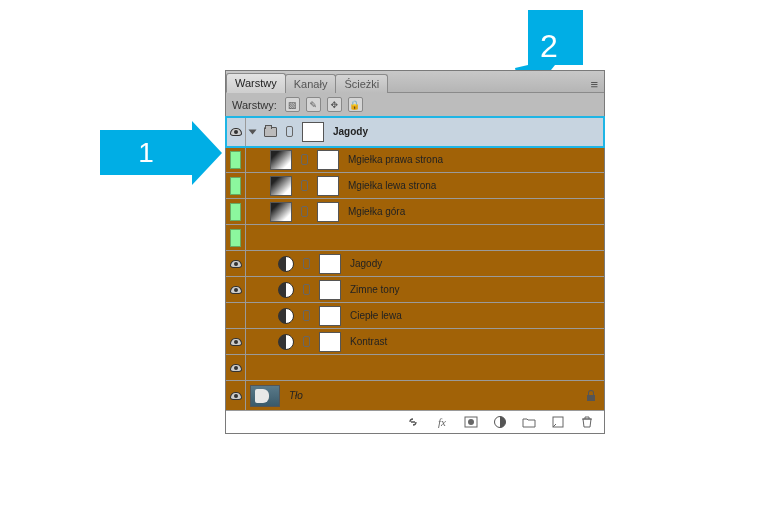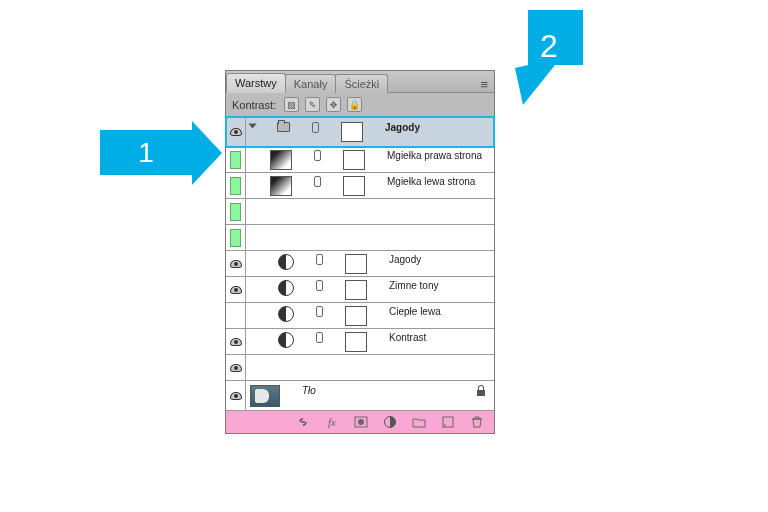--- a/index.html
+++ b/index.html
@@ -9,21 +9,21 @@
     background: #ffffff;
     font-family: "Lucida Grande", Arial, sans-serif;
     font-size: 11px;
     color: #222;
     position: relative;
   }
   .panel {
     position: absolute;
     left: 225px;
     top: 70px;
-    width: 270px;
+    width: 380px;
     background: #bfbfbf;
     border: 1px solid #7a7a7a;
     box-shadow: 0 0 0 1px #ddd inset;
   }
   
   .tabs {
     display: flex;
     align-items: flex-end;
     height: 22px;
     background: linear-gradient(#c8c8c8,#b5b5b5);
@@ -111,33 +111,33 @@
     z-index:5;
   }
   .slider-track{flex:1;height:2px;background:#999;border-radius:1px;position:relative;}
   .slider-thumb{position:absolute;top:-5px;width:6px;height:12px;background:#ddd;border:1px solid #666;border-radius:2px;}
   
   .layers{}
   .layer{
     display:flex;align-items:center;
     height:26px;
     border-bottom:1px solid #9a9a9a;
-    background:#ffffff;
+    background:#a16207;
     position:relative;
   }
   .layer.tall{height:30px;}
   .vis-col{
     width:20px;height:100%;display:flex;align-items:center;justify-content:center;
     border-right:1px solid #9a9a9a;
   }
   .eye{width:12px;height:8px;border:1px solid #333;border-radius:60% 60% 60% 60%/100% 100% 40% 40%;position:relative;background:#ccc;}
   .eye::after{content:"";position:absolute;left:3px;top:1px;width:4px;height:4px;background:#333;border-radius:50%;}
   .greenbox{width:11px;height:18px;background:#8cf79e;border:1px solid #6a6;}
   .content{
-    flex:1;display:flex;gap:22px;padding-left:4px;
+    flex:1;display:flex;align-items:center;gap:9px;padding-left:4px;
   }
   .indent1{padding-left:24px;}
   .indent2{padding-left:32px;}
   .tri{width:0;height:0;border-left:5px solid #555;border-top:4px solid transparent;border-bottom:4px solid transparent;}
   .tri.open{transform:rotate(90deg);}
   .folder-ico{width:13px;height:10px;background:#bbb;border:1px solid #555;border-radius:1px;position:relative;}
   .folder-ico::before{content:"";position:absolute;left:0;top:-3px;width:5px;height:3px;background:#bbb;border:1px solid #555;border-bottom:none;}
   .link-ico{width:7px;height:11px;border:1px solid #666;border-radius:2px;position:relative;}
   .mask{width:22px;height:20px;border:1px solid #555;background:#fff;}
   .grad{width:22px;height:20px;border:1px solid #555;background:linear-gradient(135deg,#222 0%,#222 20%,#fff 80%);}
@@ -153,21 +153,21 @@
     background:#c7d4e0;
     outline:2px solid #1eb5e5;
     outline-offset:-1px;
     z-index:3;
   }
   
   .bottom{
     display:flex;align-items:center;gap:15px;
     justify-content:flex-end;
     padding:4px 10px;
-    background:#f9a8d4;
+    background:#ffffff;
     height:22px;
   }
   .bico{width:14px;height:14px;display:flex;align-items:center;justify-content:center;color:#555;}
   .bico svg{display:block;}
   
   .arrow{
     position:absolute;
     background:#00aee5;
     color:#fff;
     font-size:28px;
@@ -205,21 +205,21 @@
 
   <div class="tabs">
     <div class="tab active">Warstwy</div>
     <div class="tab inactive">Kanały</div>
     <div class="tab inactive">Ścieżki</div>
     <div class="tabs-right">≡</div>
   </div>
 
 
   <div class="row-lock">
-    <span class="lbl">Kontrast:</span>
+    <span class="lbl">Warstwy:</span>
     <div class="lock-ico">▧</div>
     <div class="lock-ico">✎</div>
     <div class="lock-ico">✥</div>
     <div class="lock-ico">🔒</div>
   </div>
 
   <div class="layers">
 
     <div class="layer tall selected">
       <div class="vis-col">
@@ -253,20 +253,26 @@
         <div class="grad"></div>
         <div class="link-ico"></div>
         <div class="mask"></div>
         <span class="lname">Mgiełka lewa strona</span>
       </div>
     </div>
     <div class="layer">
       <div class="vis-col">
           <div class="greenbox"></div>
         </div>
+      <div class="content indent1">
+        <div class="grad"></div>
+        <div class="link-ico"></div>
+        <div class="mask"></div>
+        <span class="lname">Mgiełka góra</span>
+      </div>
     </div>
     <div class="layer">
       <div class="vis-col">
           <div class="greenbox"></div>
         </div>
     </div>
 
     <div class="layer">
       <div class="vis-col">
           <div class="eye"></div>

